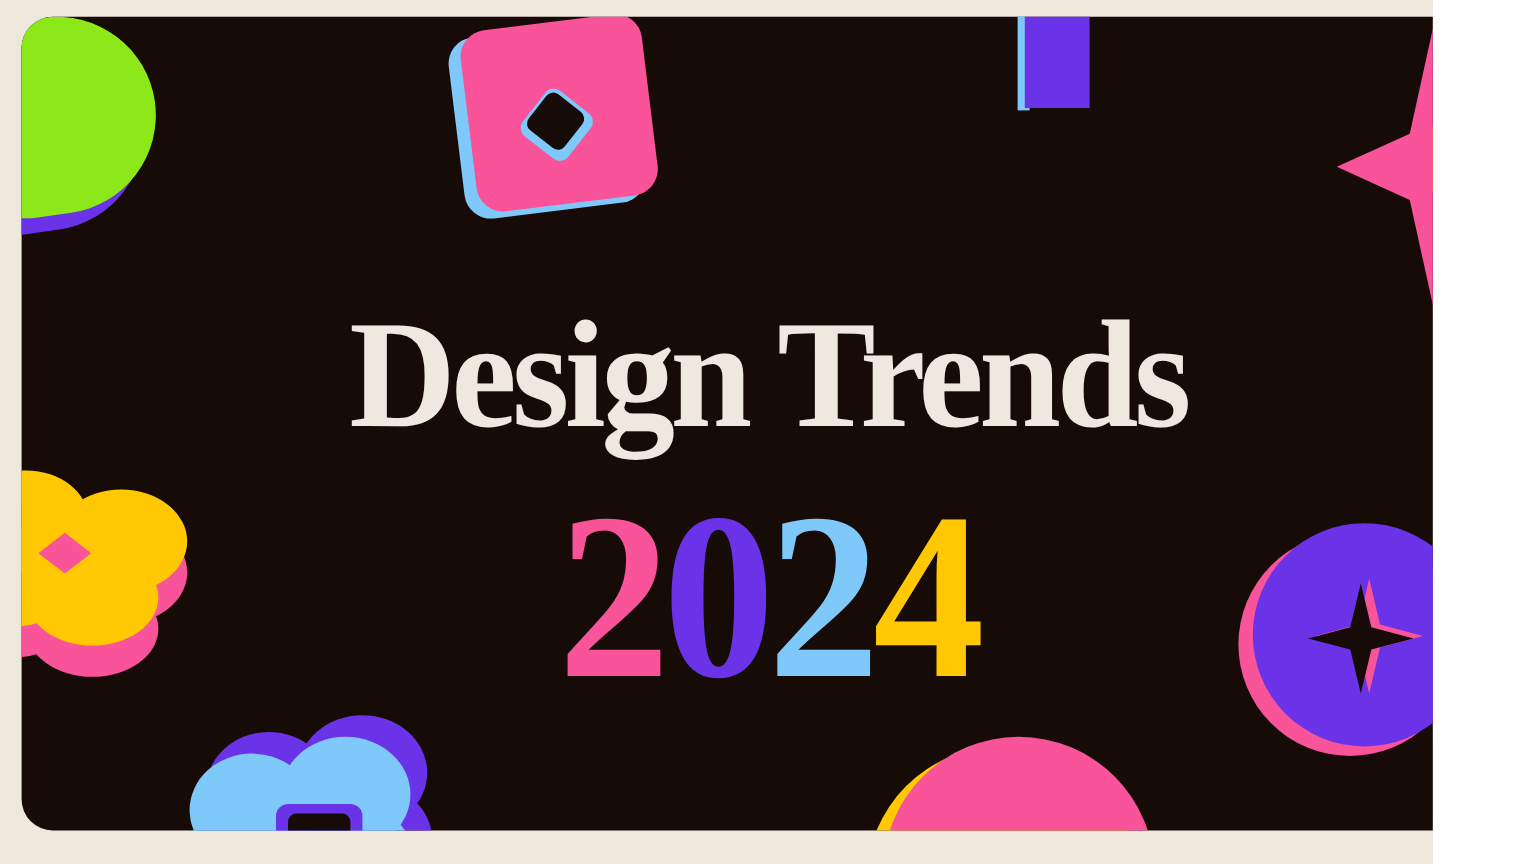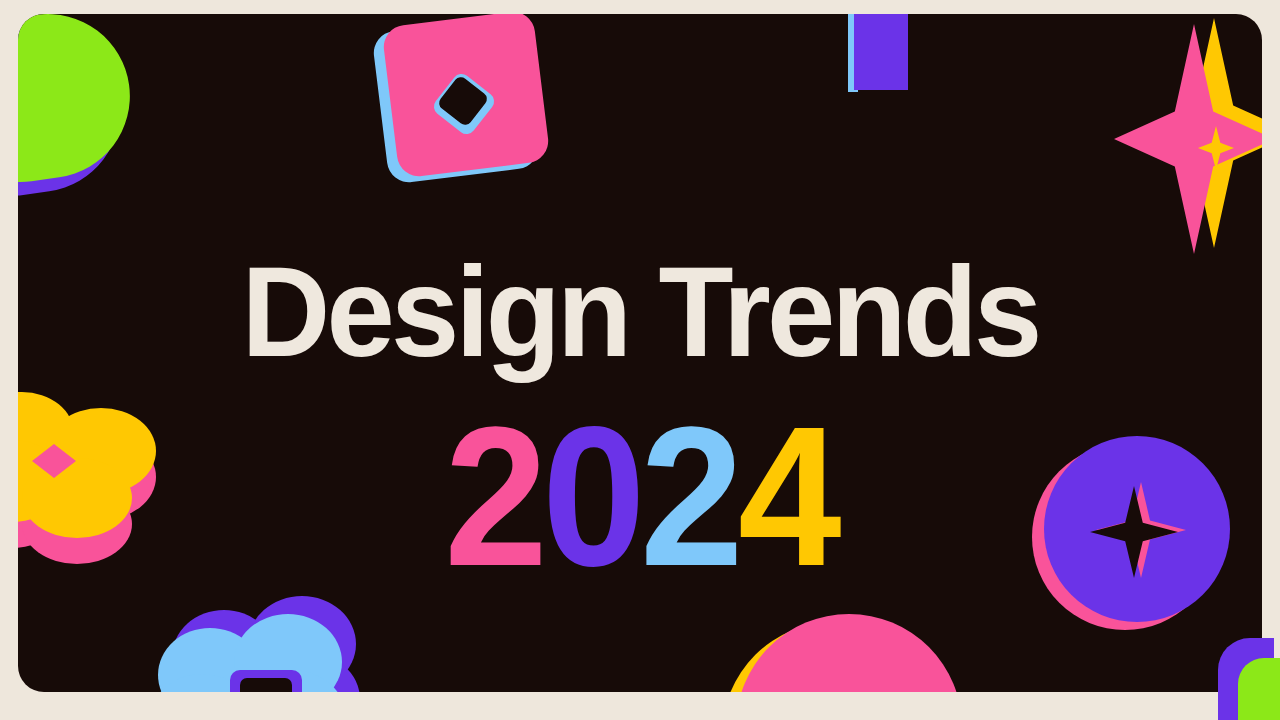--- a/index.html
+++ b/index.html
@@ -2,25 +2,26 @@
 <html><head>
 <meta charset="utf-8">
 <style>
   html, body {
     margin: 0;
     padding: 0;
     background: #ffffff;
   }
   #stage {
     position: relative;
-    width: 1280px;
+    width: 1184px;
     height: 720px;
     overflow: hidden;
-    font-family: Liberation Sans, sans-serif;
+    font-family: Liberation Serif, serif;
     background: #EEE7DC;
+    padding-left: 10px;
   }
   
   #frame-bg {
     position: absolute;
     inset: 0;
     background: #EEE7DC;
   }
   #panel {
     position: absolute;
     left: 18px;

